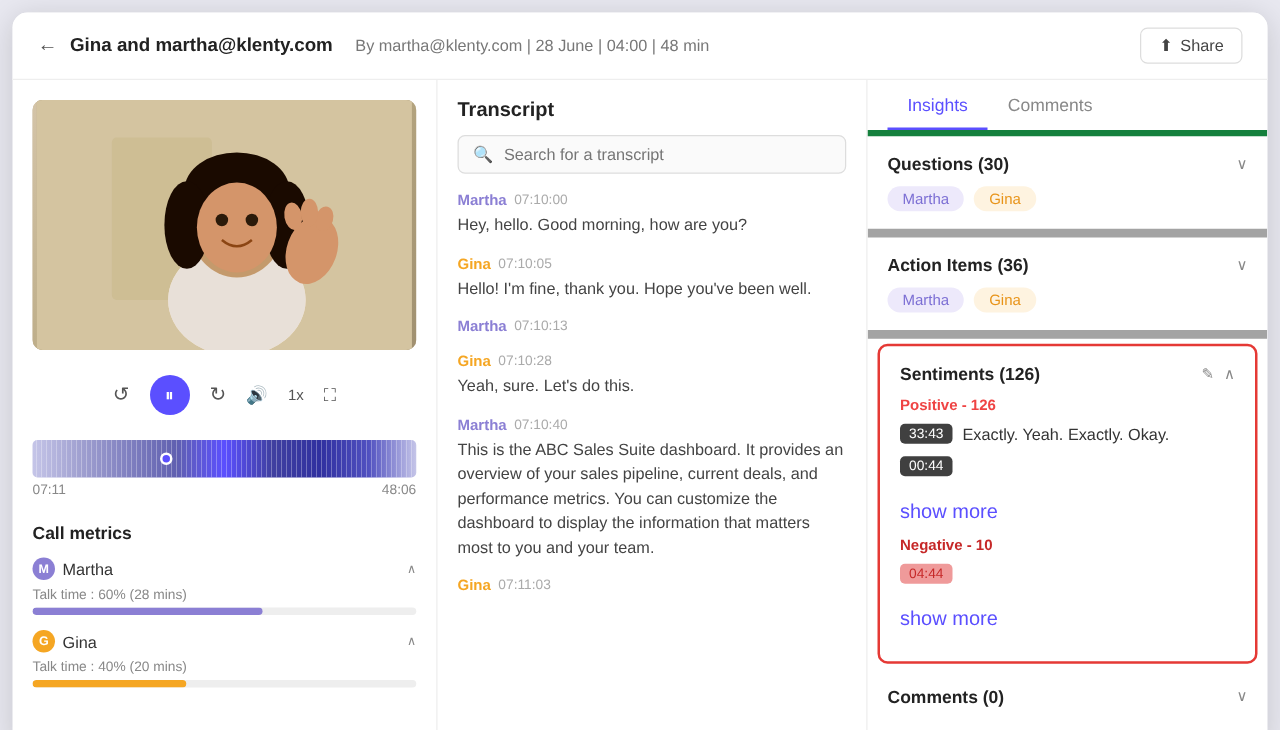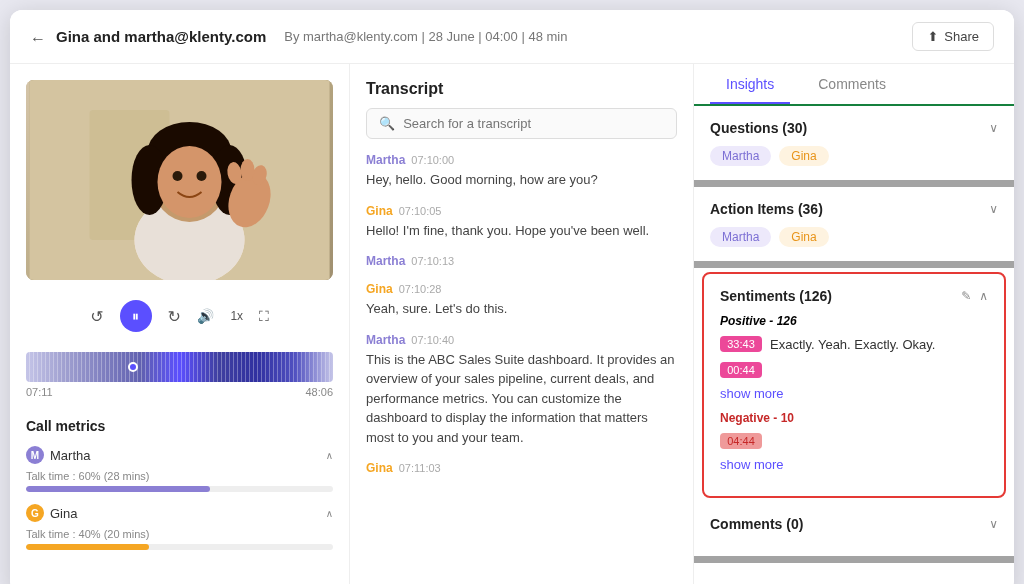--- a/index.html
+++ b/index.html
@@ -282,23 +282,22 @@
     
     .right-panel {
       width: 320px;
       min-width: 320px;
       display: flex;
       flex-direction: column;
       overflow: hidden;
     }
     .insights-tabs {
       display: flex;
-      border-bottom: 2px solid #15803d;
+      border-bottom: 5px solid #15803d;
       padding: 0 16px;
-      gap: 12px;
     }
     .tab-item {
       padding: 12px 16px 10px;
       font-size: 14px;
       color: #888;
       cursor: pointer;
       border-bottom: 2px solid transparent;
     }
     .tab-item.active {
       color: #5b4fff;
@@ -352,49 +351,49 @@
 
     
     .sentiment-category {
       margin-bottom: 10px;
     }
     .sentiment-label {
       font-size: 12px;
       font-weight: 600;
       margin-bottom: 8px;
     }
-    .sentiment-label.positive { color: #000000; font-style: italic; }
+    .sentiment-label.positive { color: #ef4444; }
     .sentiment-label.negative { color: #c62828; }
     .sentiment-item {
       display: flex;
       gap: 8px;
       margin-bottom: 8px;
       align-items: flex-start;
     }
     .sentiment-time {
       font-size: 11px;
       color: #fff;
-      background: #ec4899;
+      background: #404040;
       border-radius: 4px;
       padding: 2px 6px;
       white-space: nowrap;
       min-width: 42px;
       text-align: center;
     }
     .sentiment-time.negative { background: #ef9a9a; color: #c62828; }
     .sentiment-text {
       font-size: 13px;
       color: #333;
       line-height: 1.4;
     }
     .show-more {
-      font-size: 13px;
+      font-size: 16px;
       color: #5b4fff;
       cursor: pointer;
-      margin-top: 8px;
+      margin-top: 20px;
     }
   </style>
 </head>
 <body>
 
 <div class="app-window">
 
   <div class="header">
     <div class="header-left">
       <span class="back-arrow">←</span>

